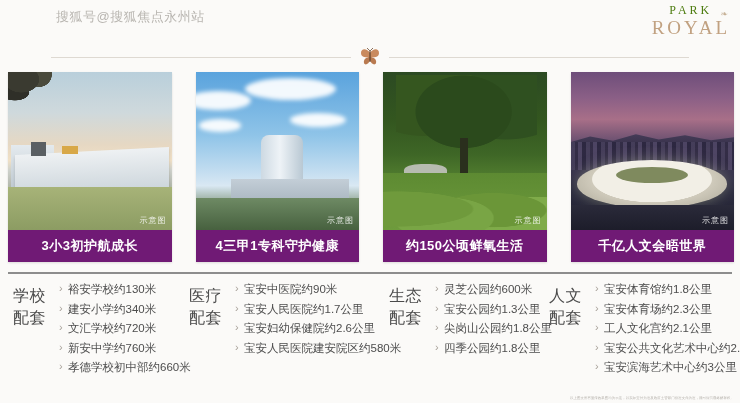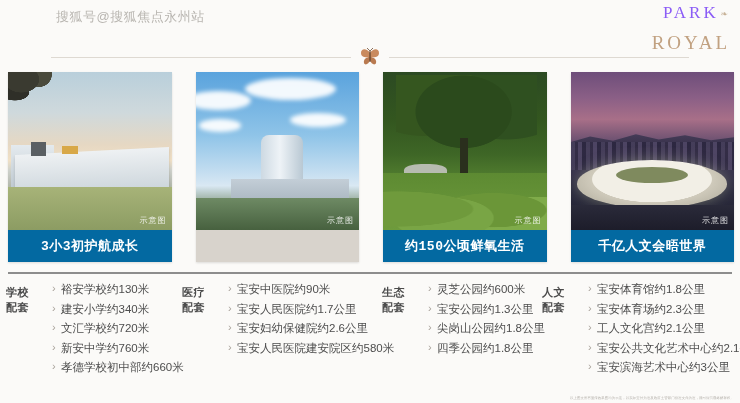--- a/index.html
+++ b/index.html
@@ -16,27 +16,27 @@
     position: absolute; left: 8px; top: 8px;
     font-size: 13px; color: #b9b6b1; letter-spacing: .5px;
     white-space: nowrap; user-select: none; margin-left: 48px;
   }
   .logo {
     position: absolute; right: 10px; top: 4px;
     text-align: center; line-height: 1; color: #c0a68a;
   }
   .logo .l1 {
     font-family: "Liberation Serif", "DejaVu Serif", serif;
-    font-size: 17px; letter-spacing: 3px; color: #8b5cf6;
+    font-size: 12px; letter-spacing: 3px; color: #4d7c0f;
     display: block; padding-left: 3px;
   }
   .logo .l2 {
     font-family: "Liberation Serif", "DejaVu Serif", serif;
     font-size: 19px; letter-spacing: 3px; color: #c1a181;
-    display: block; margin-top: 12px; padding-left: 3px;
+    display: block; margin-top: 2px; padding-left: 3px;
   }
   .logo .mark {
     position: absolute; right: 2px; top: 6px;
     font-size: 9px; color: #c7b298;
   }
 
   
   .rule-row {
     position: absolute; left: 0; top: 47px; width: 740px;
     display: flex; align-items: center; justify-content: center; gap: 8px;
@@ -51,23 +51,23 @@
     display: flex; gap: 24px;
   }
   .card {
     position: relative; width: 176px; height: 190px;
     overflow: hidden; background: #d8d3cc;
     box-shadow: 0 1px 2px rgba(0,0,0,.12);
   }
   .card .photo { position: absolute; inset: 0 0 32px 0; overflow: hidden; }
   .card .cap {
     position: absolute; left: 0; right: 0; bottom: 0; height: 32px;
-    background: #0369a1; color: #fff;
+    background: #701a75; color: #fff;
     display: flex; align-items: center; justify-content: center;
-    font-size: 13px; font-weight: bold; letter-spacing: .5px; font-family: Liberation Mono, monospace;
+    font-size: 13px; font-weight: bold; letter-spacing: .5px;
   }
   .tag {
     position: absolute; right: 5px; bottom: 36px;
     font-size: 8px; color: rgba(255,255,255,.82); letter-spacing: 1px;
   }
 
   
   .ph1 { background:
       linear-gradient(to bottom,#b9cfdb 0%,#cfd9dc 26%,#e6d8c3 46%,#f0e0c6 56%,#cfd2cc 62%,#b9bdb4 70%,#9fae86 80%,#8ea173 100%); }
   .ph1 .bld {
@@ -172,23 +172,24 @@
 
   
   .table {
     position: absolute; left: 6px; top: 284px; width: 730px;
     display: flex;
   }
   .col { display: flex; align-items: flex-start; }
   .col.c1 { width: 176px; } .col.c2 { width: 200px; }
   .col.c3 { width: 160px; } .col.c4 { width: 194px; }
   .col .lbl {
-    width: 34px; flex: none; font-size: 11px; color: #4b4b4b;
-    line-height: 1.35; font-weight: bold; letter-spacing: .5px;
+    width: 34px; flex: none; font-size: 16px; color: #4b4b4b;
+    line-height: 1.35; font-weight: normal; letter-spacing: .5px;
     padding-top: 1px;
+    margin-left: 7px;
   }
   .col .sep { width: 1px; align-self: stretch; background: #cfcbc6; margin: 2px 7px 2px 5px; }
   .col ul { list-style: none; }
   .col li {
     font-size: 11.5px; color: #4d4d4d; line-height: 1;
     padding: 0 0 8px 9px; position: relative; white-space: nowrap;
   }
   .col li:last-child { padding-bottom: 0; }
   .col li:before {
     content: "›"; position: absolute; left: 0; top: -1px;
@@ -247,20 +248,21 @@
       <div class="photo ph2">
         <div class="cloud" style="left:-6%;top:12%;width:40%;height:12%"></div>
         <div class="cloud" style="left:30%;top:4%;width:56%;height:14%"></div>
         <div class="cloud" style="left:2%;top:30%;width:26%;height:8%"></div>
         <div class="cloud" style="left:58%;top:26%;width:34%;height:9%"></div>
         <div class="tower"></div>
           <div class="podium"></div>
           <div class="trees"></div>
       </div>
       <div class="tag">示意图</div>
+      <div class="cap">4三甲1专科守护健康</div>
     </div>
 
     <div class="card">
       <div class="photo ph3">
         <div class="canopy"></div>
           <div class="trunk"></div>
         <div class="pav"></div>
           <div class="hedge"></div>
       </div>
       <div class="tag">示意图</div>

